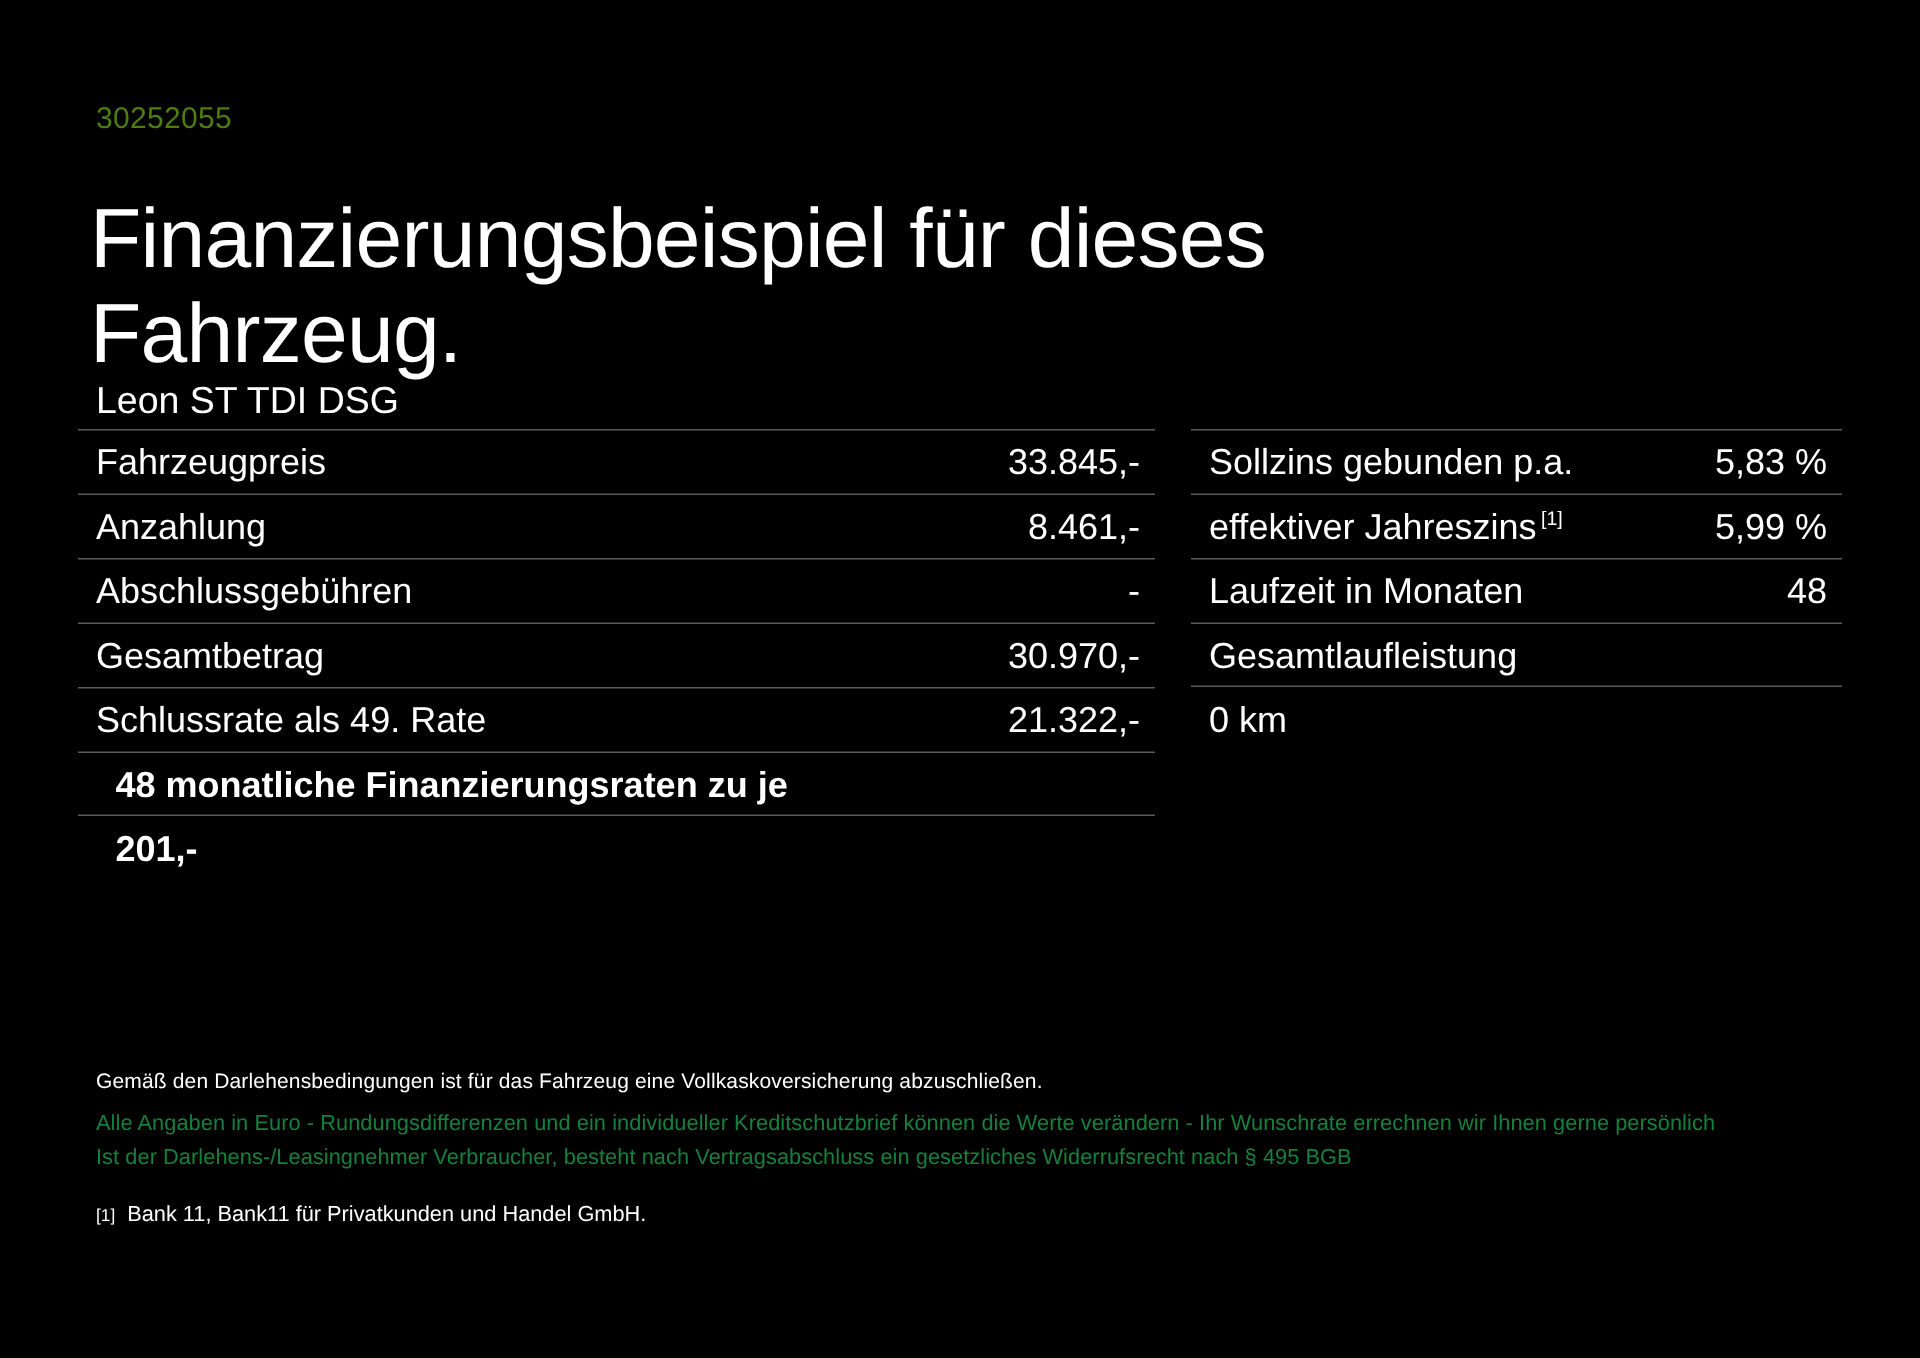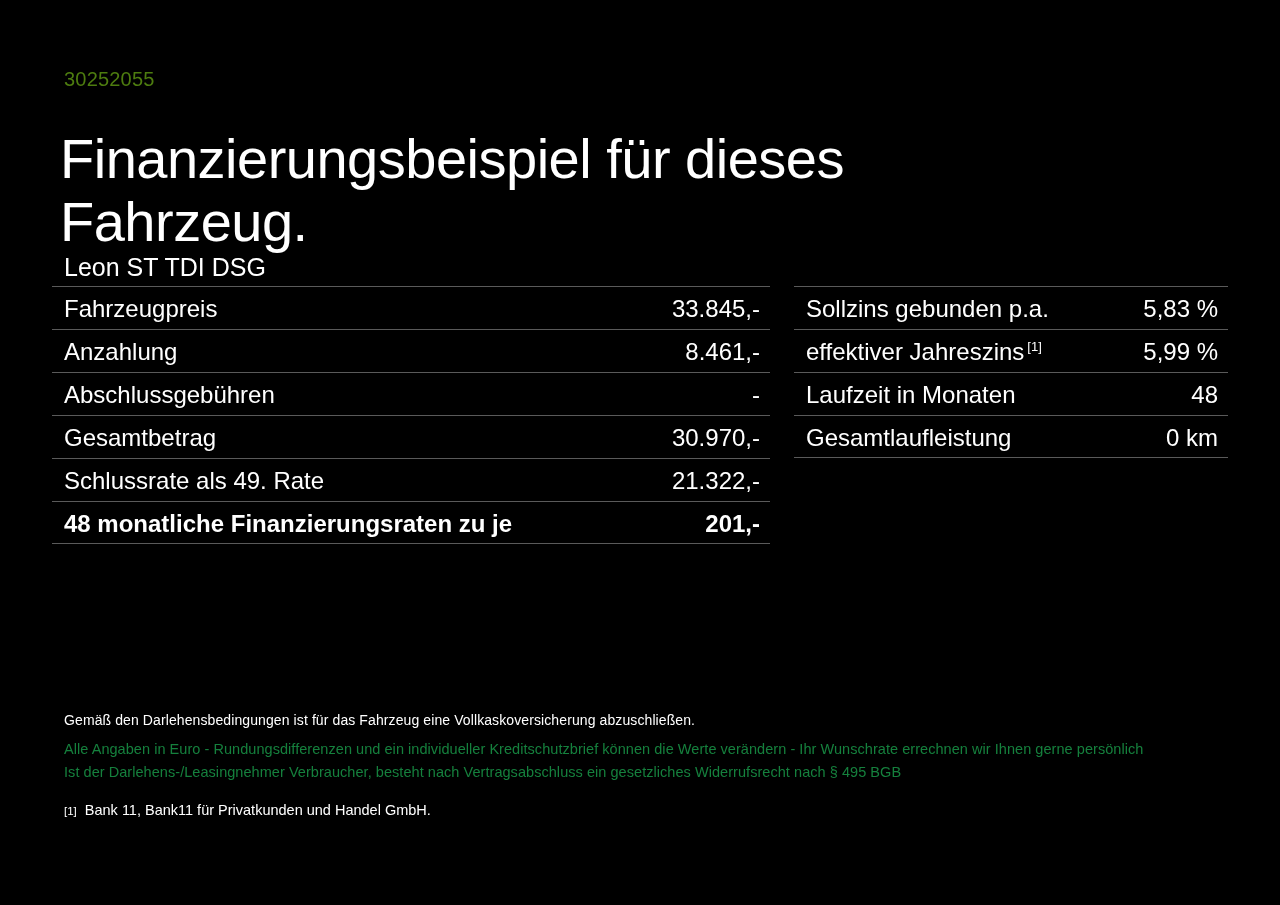--- a/index.html
+++ b/index.html
@@ -69,35 +69,37 @@
     display: flex;
     align-items: baseline;
     justify-content: space-between;
     border-top: 1px solid #5a5a5a;
     height: 43px;
     box-sizing: border-box;
     padding: 0 10px 0 12px;
   }
   .row:last-child {
     border-bottom: 1px solid #5a5a5a;
+    flex-direction: column;
   }
   .row .label {
     font-size: 24px;
     line-height: 43px;
     white-space: nowrap;
   }
   .row .value {
     font-size: 24px;
     line-height: 43px;
     text-align: right;
     white-space: nowrap;
   }
   .row.total .label,
   .row.total .value {
     font-weight: 700;
+    margin-left: 13px;
   }
   .row.total {
     border-top: 1px solid #5a5a5a;
   }
   sup.fn {
     font-size: 13px;
     vertical-align: super;
     margin-left: 3px;
     line-height: 0;
   }

